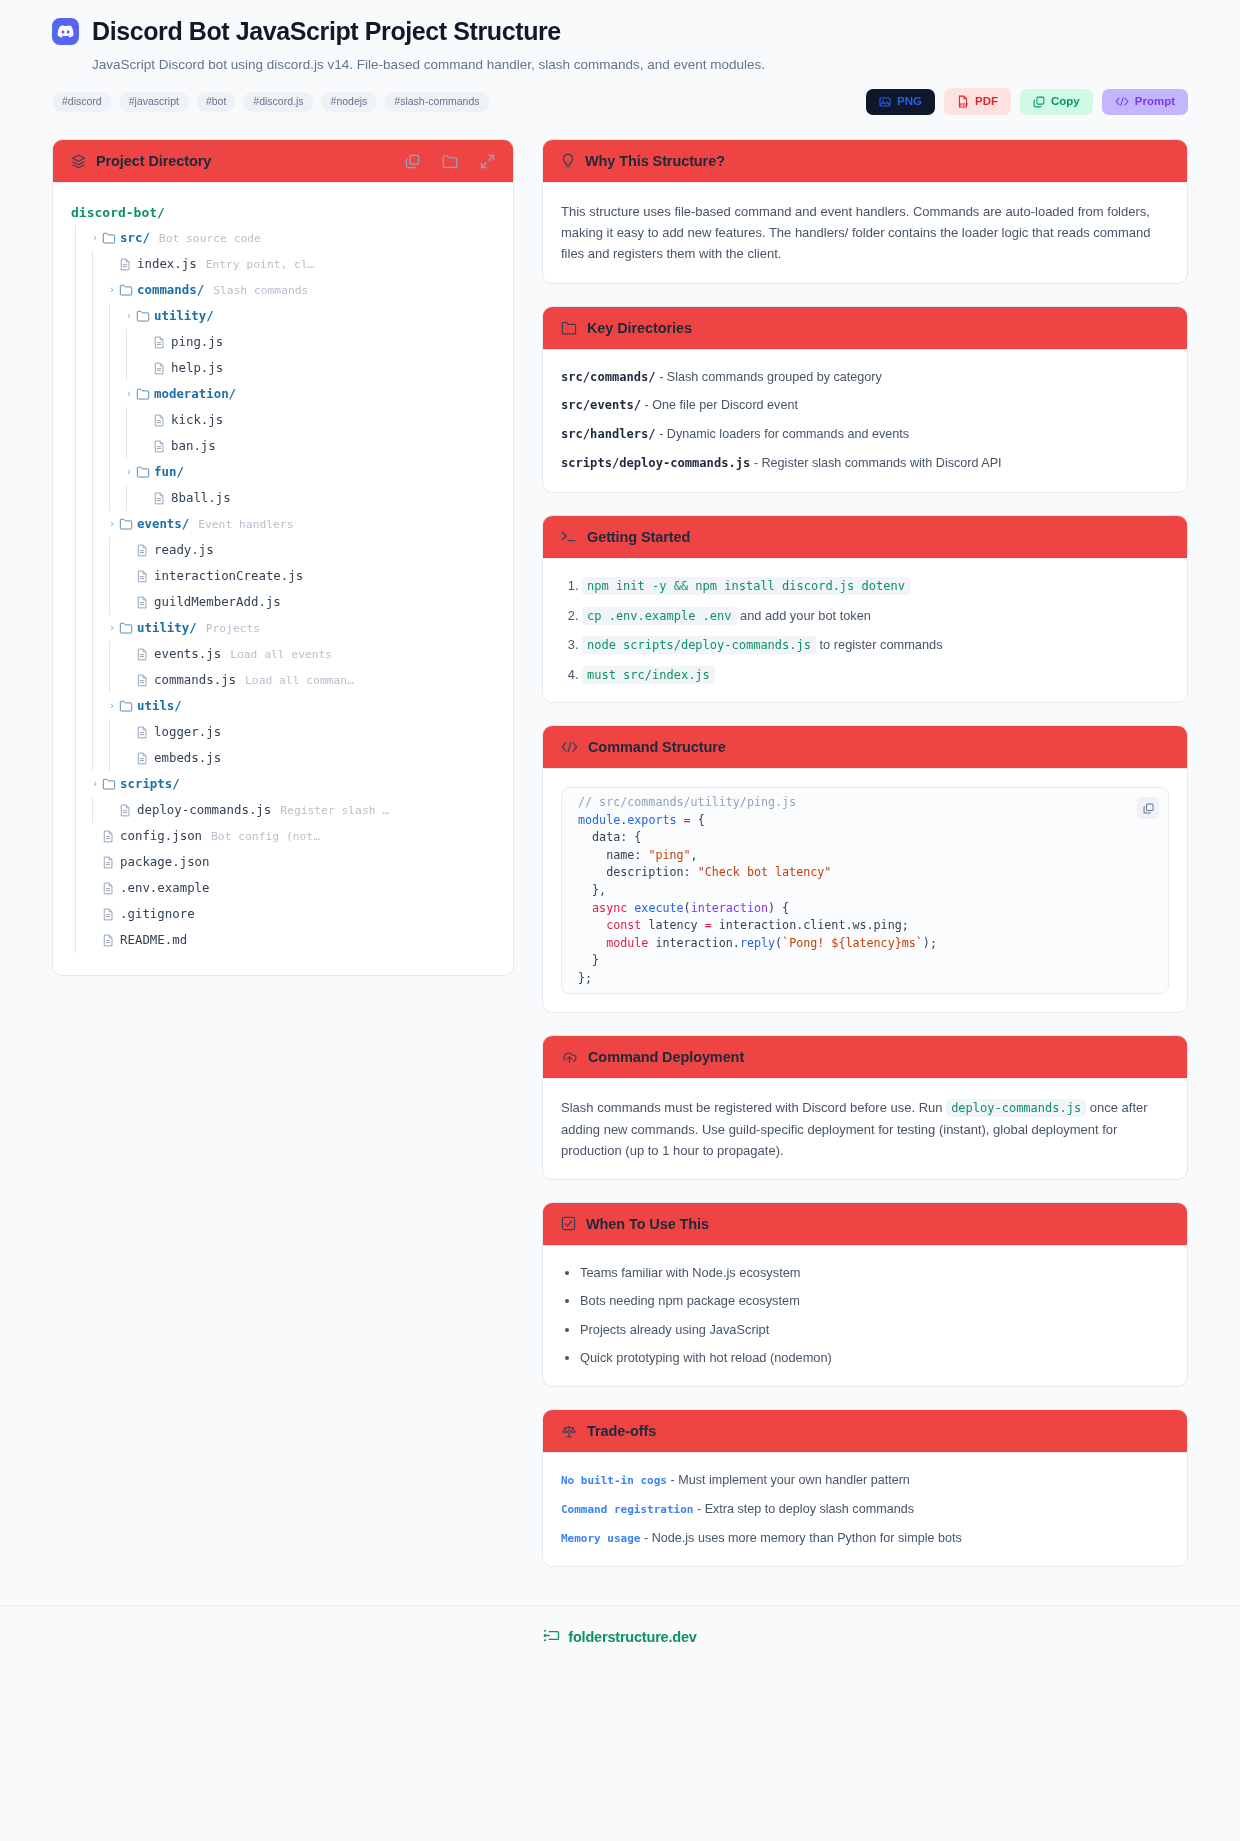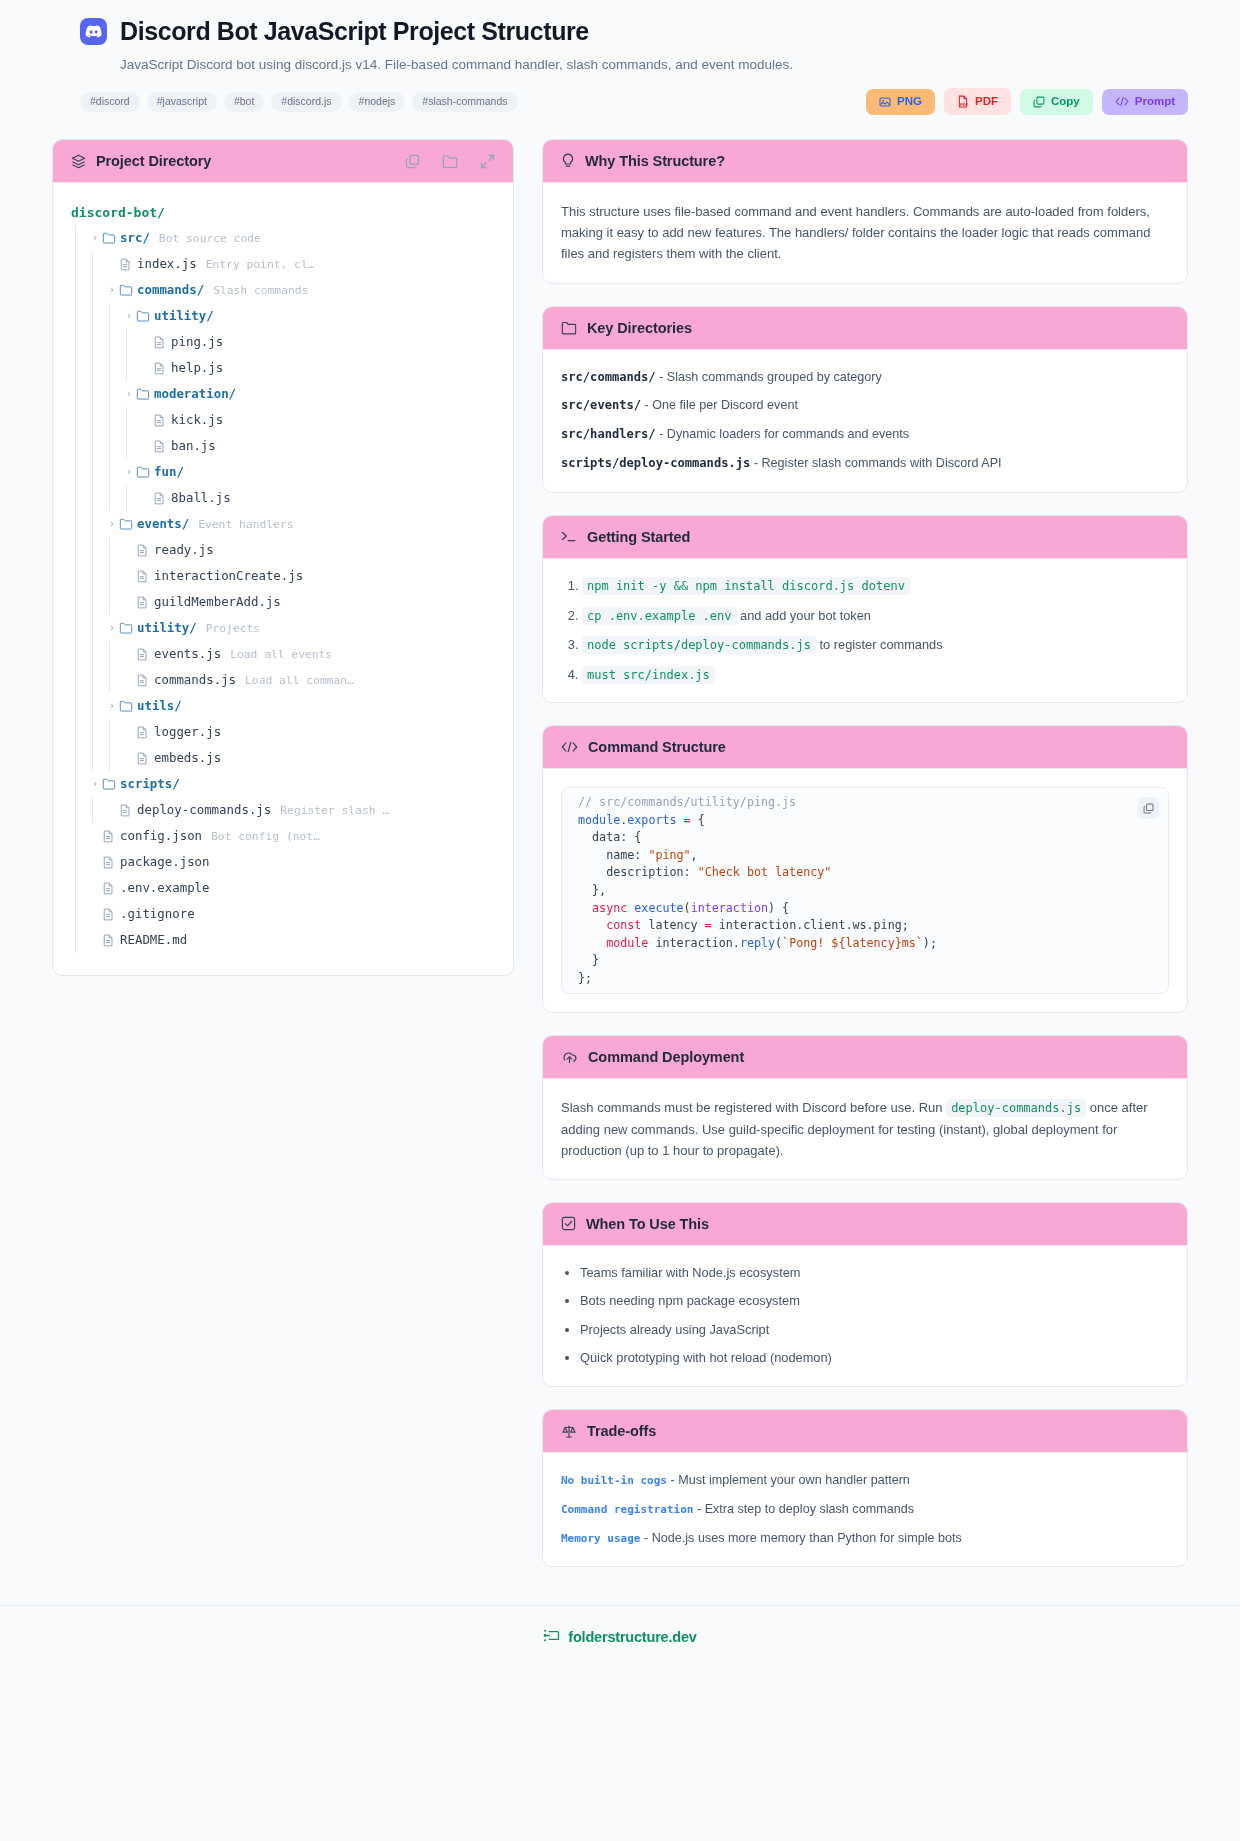--- a/index.html
+++ b/index.html
@@ -8,21 +8,21 @@
     width: 1240px;
     min-height: 1841px;
     background: #f8fafc;
     font-family: "Liberation Sans", sans-serif;
     color: #1e293b;
     -webkit-font-smoothing: antialiased;
   }
   .page { width:1240px; margin:0 auto; }
 
   
-  .header { padding: 18px 52px 0 80px; }
+  .header { padding: 18px 52px 0 52px; }
   .title-row { display:flex; align-items:center; gap:13px; }
   .brand-badge {
     width:27px; height:27px; border-radius:8px;
     background:#5865F2; display:flex; align-items:center; justify-content:center;
     flex:0 0 auto;
   }
   .brand-badge svg { display:block; }
   .page-title {
     font-size:25px; font-weight:bold; letter-spacing:-0.4px; color:#111827; margin:0;
     line-height:1.1;
@@ -40,39 +40,39 @@
     font-size:10.5px; padding:4px 10px 5px 10px; line-height:1.1;
     white-space:nowrap;
   }
   .actions { display:flex; gap:9px; align-items:center; }
   .abtn {
     display:flex; align-items:center; gap:6px;
     border-radius:7px; padding:7px 13px; font-size:11.5px; font-weight:bold;
     border:none; cursor:pointer; line-height:1; white-space:nowrap;
   }
   .abtn svg { display:block; flex:0 0 auto; }
-  .abtn-png  { background:#fdba74; color:#2563eb;justify-content:center; }
+  .abtn-png  { background:#0f172a; color:#2563eb;justify-content:center; }
   .abtn-pdf  { background:#fee2e2; color:#dc2626; }
   .abtn-copy { background:#d1fae5; color:#059669; }
   .abtn-prompt { background:#c4b5fd; color:#7c3aed; }
 
   
   .columns {
     display:flex; gap:28px; padding: 24px 52px 0 52px; align-items:flex-start;
   }
   .col-left { width:462px; flex:0 0 462px; }
   .col-right { width:466px; flex:1 1 auto; }
 
   .card {
     background:#ffffff; border:1px solid #e5e9f0; border-radius:10px;
     overflow:hidden; margin-bottom:22px;
   }
   .card-head {
     display:flex; align-items:center; justify-content:space-between;
-    background:#f9a8d4; border-bottom:1px solid #e8ecf2;
+    background:#ef4444; border-bottom:1px solid #e8ecf2;
     padding:13px 18px;
   }
   .card-head-left { display:flex; align-items:center; gap:10px; }
   .card-title { font-size:14.5px; font-weight:bold; color:#1e293b; letter-spacing:-0.1px;}
   .head-icon { color:#475569; display:flex; align-items:center; }
   .head-tools { display:flex; gap:22px; align-items:center; color:#94a3b8; }
   .head-tools span { display:flex; cursor:pointer; }
   .card-body { padding:18px; }
 
   

